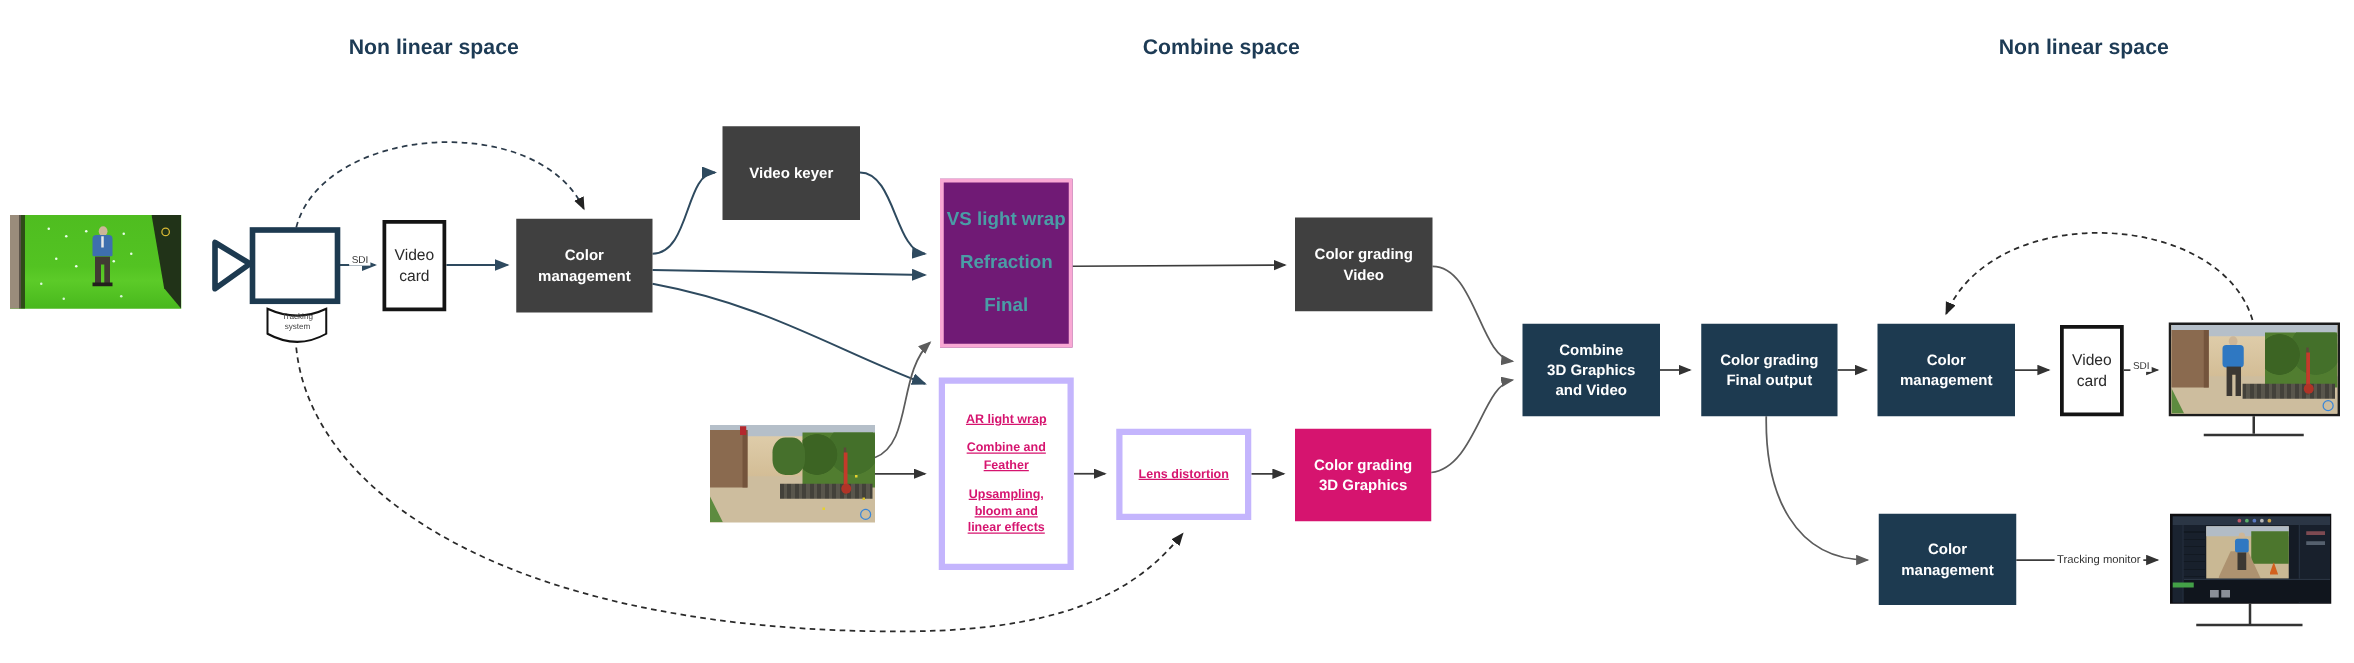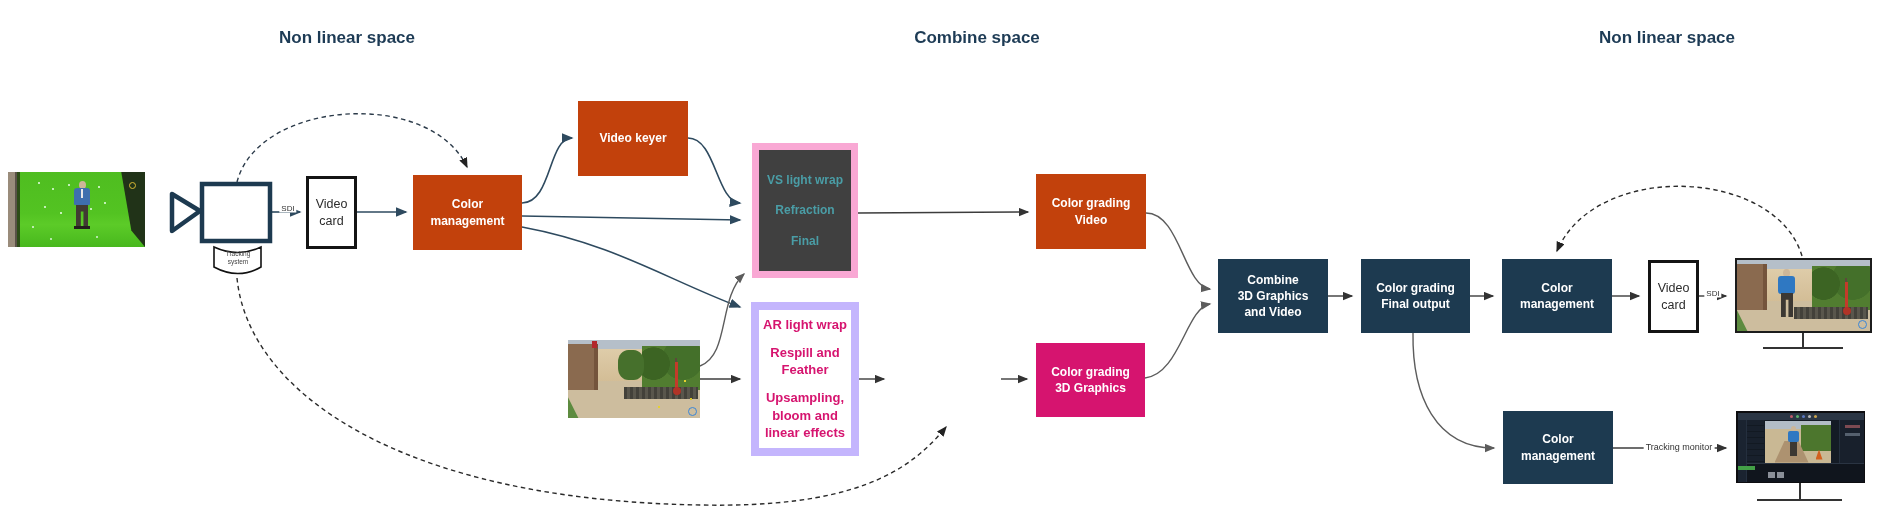--- a/index.html
+++ b/index.html
@@ -3,25 +3,25 @@
 <meta charset="utf-8">
 <style>
   html,body{margin:0;padding:0;background:#fff;}
   .canvas{position:relative;width:1883px;height:509px;background:#fff;overflow:hidden;
           font-family:"Liberation Sans",sans-serif;}
   .hdr{position:absolute;top:28px;transform:translateX(-50%);font-size:17px;font-weight:bold;
        color:#1d3b55;white-space:nowrap;}
   svg.wires{position:absolute;left:0;top:0;pointer-events:none;}
   .box{position:absolute;display:flex;flex-direction:column;align-items:center;justify-content:center;
        text-align:center;font-weight:bold;font-size:12px;line-height:1.35;white-space:pre-line;box-sizing:border-box;}
-  .f-teal{background:#c2410c;color:#fff;}
+  .f-teal{background:#404040;color:#fff;}
   .f-pink{background:#d6146f;color:#fff;}
   .f-navy{background:#1d3a50;color:#fff;}
-  .o-teal{background:#404040;border:7px solid #f9a8d4;color:#4a9da6;font-size:12px;}
-  .o-pink{background:#fff;border:8px solid #c4b5fd;color:#d6146f;font-size:13px;}
+  .o-teal{background:#701a75;border:3px solid #f9a8d4;color:#4a9da6;font-size:15px;}
+  .o-pink{background:#fff;border:5px solid #c4b5fd;color:#d6146f;font-size:10px;text-decoration:underline;}
   .o-blk{background:#fff;border:3px solid #141414;color:#2b2b2b;font-weight:400;font-size:12.5px;line-height:1.3;}
   .vs-lines{gap:14px;}
   .ar-lines{gap:10px;}
   .minilab{position:absolute;font-size:8px;color:#333;background:#fff;padding:0 2px;transform:translate(-50%,-50%);white-space:nowrap;}
   .cm-lab{font-size:9px;}
   .track-lab{position:absolute;left:213px;top:250px;width:50px;height:22px;font-size:6.5px;line-height:1.25;
              color:#444;text-align:center;white-space:pre-line;}
   
   .pic{position:absolute;overflow:hidden;}
   
@@ -199,21 +199,21 @@
   <div class="box f-teal" style="left:578px;top:101px;width:110px;height:75px">Video keyer</div>
 
   <div class="box o-teal vs-lines" style="left:752px;top:143px;width:106px;height:135px">
     <span>VS light wrap</span>
     <span>Refraction</span>
     <span>Final</span>
   </div>
 
   <div class="box o-pink ar-lines" style="left:751px;top:302px;width:108px;height:154px">
     <span>AR light wrap</span>
-    <span>Respill and
+    <span>Combine and
 Feather</span>
     <span>Upsampling,
 bloom and
 linear effects</span>
   </div>
 
   <div class="pic st st1">
     <div class="sky"></div>
     <div class="wall"></div>
     <div class="bldL"></div>
@@ -223,20 +223,21 @@
     <div class="fence"></div>
     <div class="path"></div>
     <div class="grassL"></div>
     <div class="pole"></div>
     <div class="gaug"></div>
     <div class="ball"></div>
     <div class="giz"></div>
     <div class="ydot"></div>
   </div>
 
+  <div class="box o-pink" style="left:893px;top:343px;width:108px;height:73px">Lens distortion</div>
 
   <div class="box f-pink" style="left:1036px;top:343px;width:109px;height:74px">Color grading
 3D Graphics</div>
 
   <div class="box f-teal" style="left:1036px;top:174px;width:110px;height:75px">Color grading
 Video</div>
 
   <div class="box f-navy" style="left:1218px;top:259px;width:110px;height:74px">Combine
 3D Graphics
 and Video</div>

